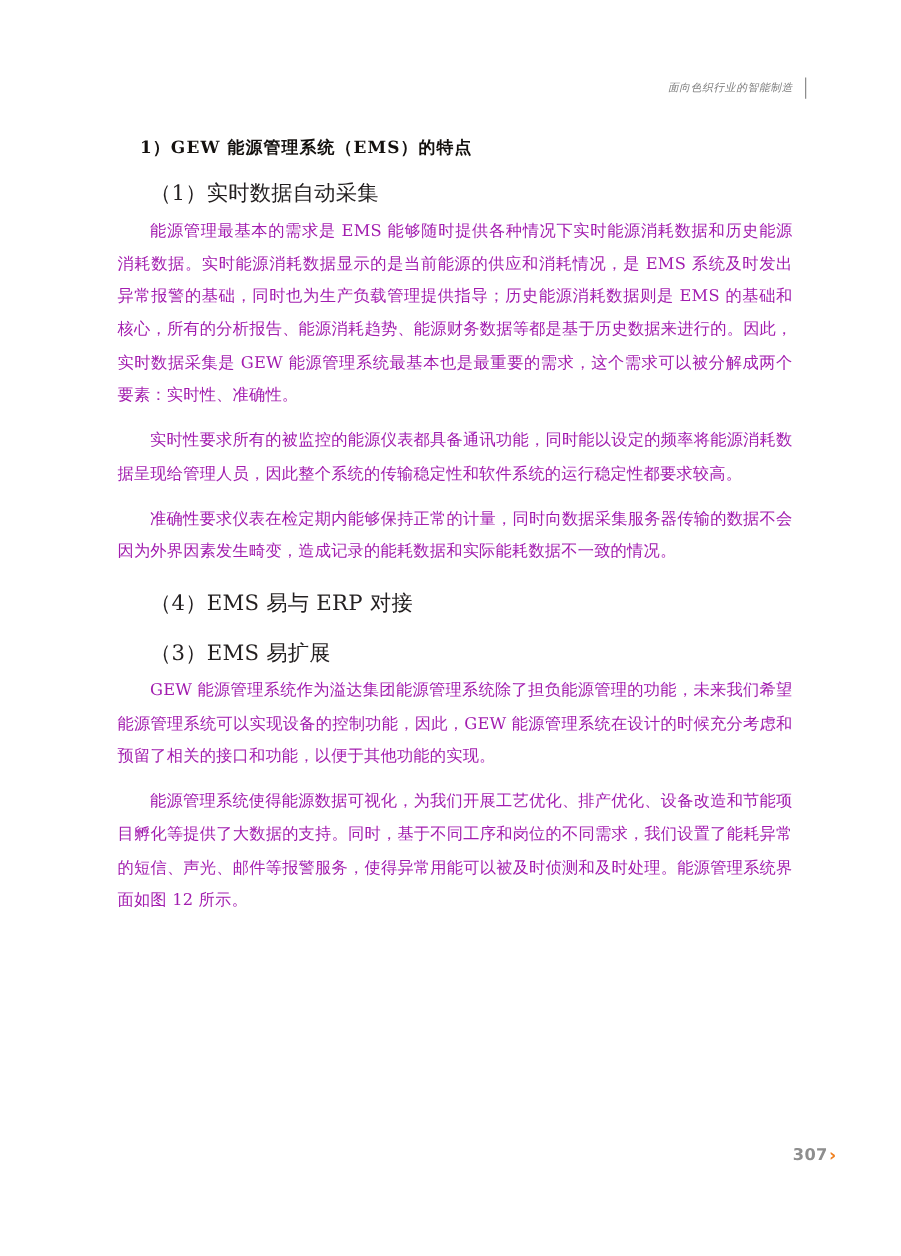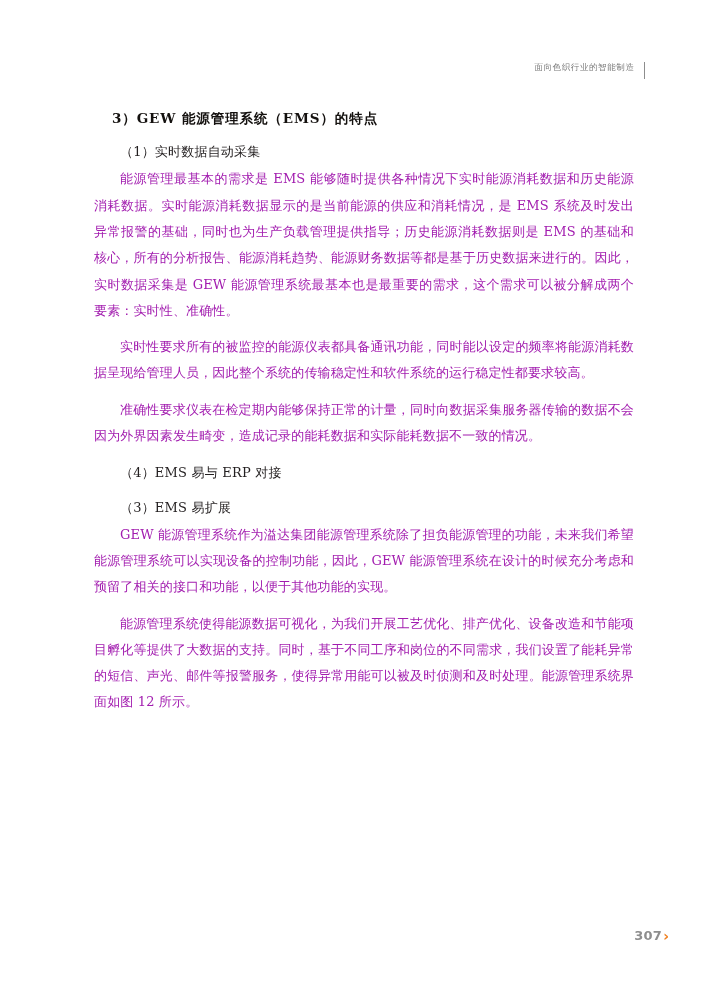--- a/index.html
+++ b/index.html
@@ -22,22 +22,23 @@
     inset: 0;
     background: #ffffff;
   }
 
   
   .running-header {
     position: absolute;
     top: 62px;
     right: 76px;
     display: flex;
-    align-items: flex-start;
+    align-items: center;
     gap: 9px;
+    font-style: italic;
   }
   .running-header-text {
     font-family: "DejaVu Sans", "Liberation Sans", sans-serif;
     font-size: 8.5px;
     letter-spacing: 0.6px;
     color: #7b7b7b;
     white-space: nowrap;
   }
   .running-header-rule {
     display: block;
@@ -58,21 +59,21 @@
     font-family: "DejaVu Serif", "Liberation Serif", serif;
     font-weight: bold;
     font-size: 13.5px;
     line-height: 1.5;
     letter-spacing: 0.9px;
     margin: 0 0 11px 18px;
     color: #14110f;
   }
 
   .subheading {
-    font-size: 13px;
+    font-size: 17px;
     line-height: 1.55;
     margin: 14px 0 4px 26px;
     letter-spacing: 0.2px;
     color: #231f20;
   }
 
   p.body-text {
     font-size: 13px;
     line-height: 26.3px;
     margin: 0 0 4px 0;
@@ -82,21 +83,21 @@
     letter-spacing: 0.15px;
     color: #a21caf;
   }
 
   .spacer-sm { height: 6px; }
 
   
   .folio {
     position: absolute;
     right: 52px;
-    bottom: 62px;
+    bottom: 73px;
     display: flex;
     align-items: flex-end;
     gap: 1px;
   }
   .folio-number {
     font-family: "DejaVu Sans", "Liberation Sans", sans-serif;
     font-size: 13px;
     font-weight: bold;
     color: #8e8e8e;
     letter-spacing: 0.3px;
@@ -116,21 +117,21 @@
 
 <div class="page">
 
   <div class="running-header">
     <span class="running-header-text">面向色织行业的智能制造</span>
     <span class="running-header-rule"></span>
   </div>
 
   <div class="content">
 
-    <h2 class="heading-2">3）GEW 能源管理系统（EMS）的特点</h2>
+    <h2 class="heading-2">1）GEW 能源管理系统（EMS）的特点</h2>
 
     <div class="subheading">（1）实时数据自动采集</div>
 
     <p class="body-text">能源管理最基本的需求是 EMS 能够随时提供各种情况下实时能源消耗数据和历史能源消耗数据。实时能源消耗数据显示的是当前能源的供应和消耗情况，是 EMS 系统及时发出异常报警的基础，同时也为生产负载管理提供指导；历史能源消耗数据则是 EMS 的基础和核心，所有的分析报告、能源消耗趋势、能源财务数据等都是基于历史数据来进行的。因此，实时数据采集是 GEW 能源管理系统最基本也是最重要的需求，这个需求可以被分解成两个要素：实时性、准确性。</p>
 
     <div class="spacer-sm"></div>
 
     <p class="body-text">实时性要求所有的被监控的能源仪表都具备通讯功能，同时能以设定的频率将能源消耗数据呈现给管理人员，因此整个系统的传输稳定性和软件系统的运行稳定性都要求较高。</p>
 
     <div class="spacer-sm"></div>

